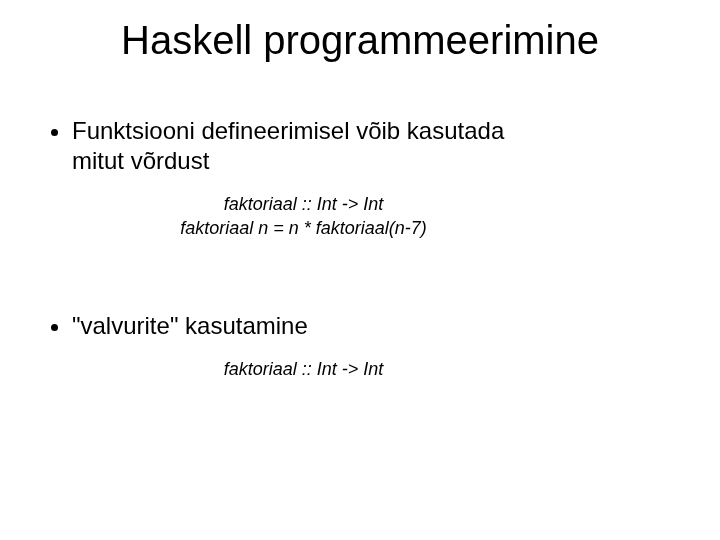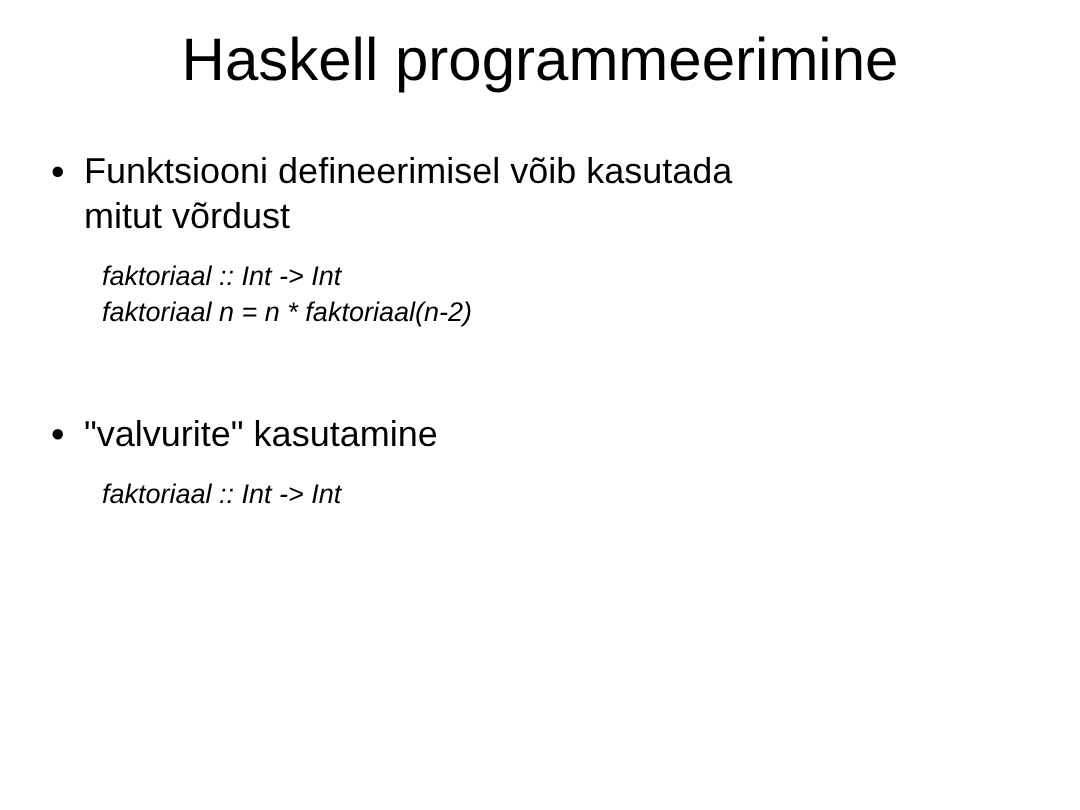--- a/index.html
+++ b/index.html
@@ -28,33 +28,34 @@
     letter-spacing: 0px;
   }
   .body {
     position: absolute;
     top: 100px;
     left: 32px;
     right: 40px;
   }
   ul.top {
     list-style: disc;
-    margin: 0;
+    margin: 16px;
     padding-left: 24px;
   }
   ul.top > li {
     font-size: 24px;
     line-height: 1.25;
     margin-bottom: 12px;
   }
   .code-block {
     margin: 12px 0 28px 36px;
     font-size: 18px;
     font-style: italic;
     line-height: 1.35;
+    text-align: center;
   }
   .code-block .line {
     white-space: pre;
   }
   .gap {
     height: 26px;
   }
 </style>
 </head>
 <body>
@@ -63,21 +64,21 @@
 
   <div class="title">Haskell programmeerimine</div>
 
   <div class="body">
     <ul class="top">
       <li>Funktsiooni defineerimisel võib kasutada mitut võrdust</li>
     </ul>
 
     <div class="code-block">
       <div class="line">faktoriaal :: Int -&gt; Int</div>
-      <div class="line">faktoriaal n = n * faktoriaal(n-2)</div>
+      <div class="line">faktoriaal n = n * faktoriaal(n-7)</div>
     </div>
 
     <div class="gap"></div>
 
     <ul class="top">
       <li>"valvurite" kasutamine</li>
     </ul>
 
     <div class="code-block">
       <div class="line">faktoriaal :: Int -&gt; Int</div>

